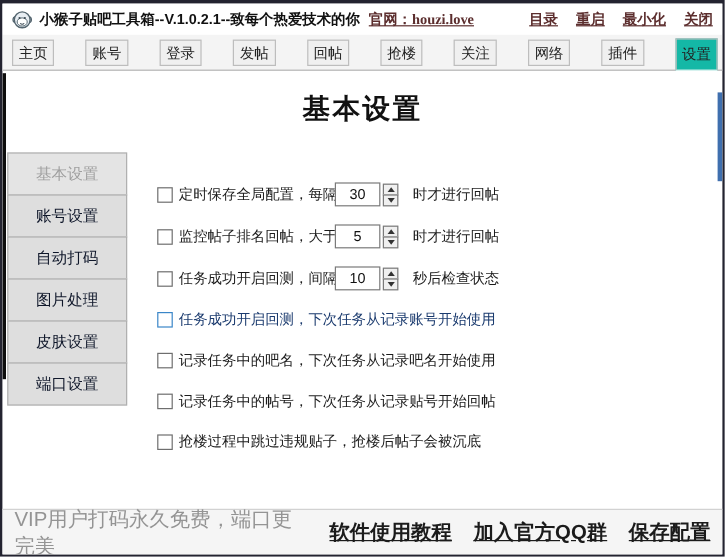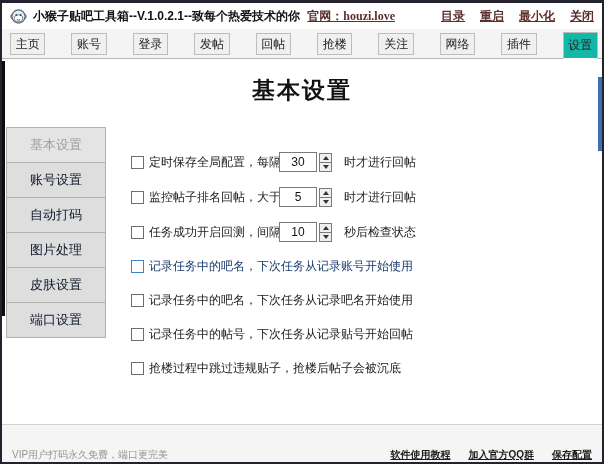--- a/index.html
+++ b/index.html
@@ -58,22 +58,22 @@
               display:flex; align-items:center; justify-content:center; cursor:pointer; padding:0; }
   .spin-btn + .spin-btn { margin-top:-1px; }
   .tri-up { width:0; height:0; border-left:3px solid transparent; border-right:3px solid transparent;
             border-bottom:4px solid #333; }
   .tri-down { width:0; height:0; border-left:3px solid transparent; border-right:3px solid transparent;
               border-top:4px solid #333; }
   .lbl-after { margin-left:12px; }
 
   
   .statusbar { position:absolute; left:0; right:0; bottom:0; height:38px; background:#f5f5f5;
-               border-top:1px solid #d2d2d2; display:flex; align-items:flex-end; padding:0 10px;
-               font-size:10px;margin-top:40px; }
+               border-top:1px solid #d2d2d2; display:flex; align-items:center; padding:0 10px;
+               font-size:17px;margin-top:40px; }
   .status-msg { color:#949494; }
   .sb-spacer { flex:1; }
   .sb-link { font-weight:bold; color:#1b1b1b; text-decoration:underline; margin-left:18px;
              cursor:pointer; white-space:nowrap; }
 </style>
 </head>
 <body>
 
 <div class="window">
 
@@ -167,21 +167,21 @@
         </button>
       <button class="spin-btn">
           <span class="tri-down"></span>
         </button>
     </span>
     <span class="lbl-after">秒后检查状态</span>
   </div>
 
   <div class="row highlight" style="top:253px">
     <span class="checkbox blue"></span>
-    <span>记录任务中的吧名，下次任务从记录账号开始使用</span>
+    <span>任务成功开启回测，下次任务从记录账号开始使用</span>
   </div>
 
   <div class="row" style="top:287px">
     <span class="checkbox"></span>
     <span>记录任务中的吧名，下次任务从记录吧名开始使用</span>
   </div>
 
   <div class="row" style="top:355px">
     <span class="checkbox"></span>
     <span>抢楼过程中跳过违规贴子，抢楼后帖子会被沉底</span>

